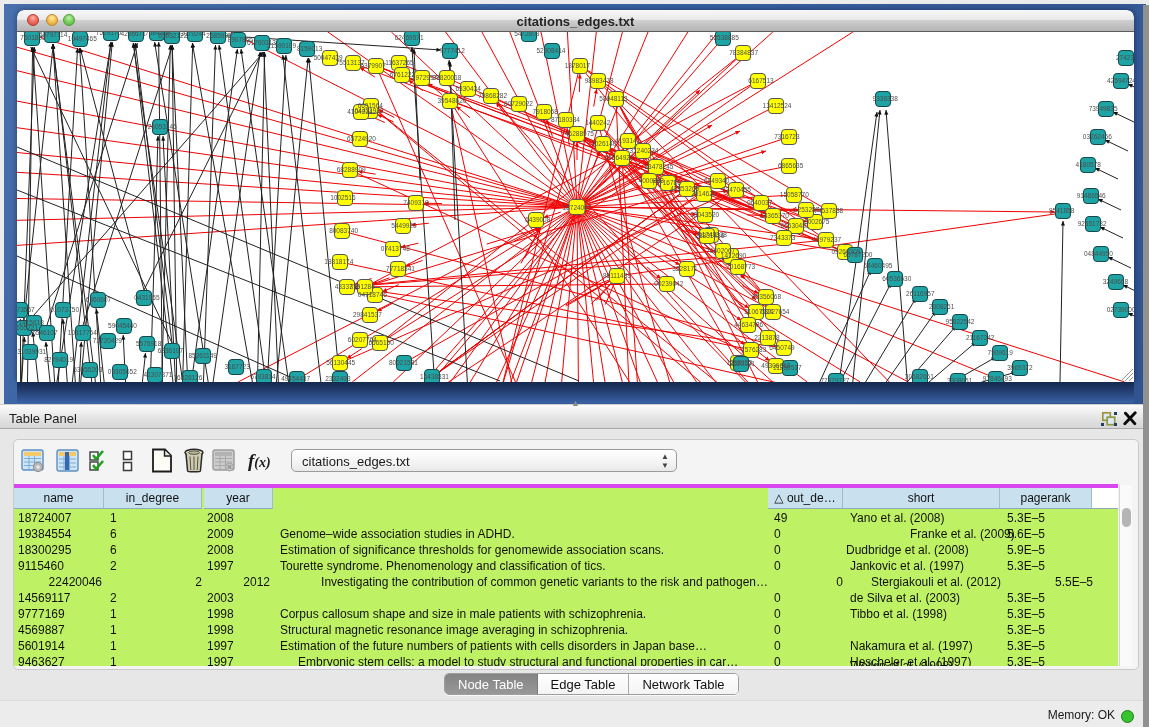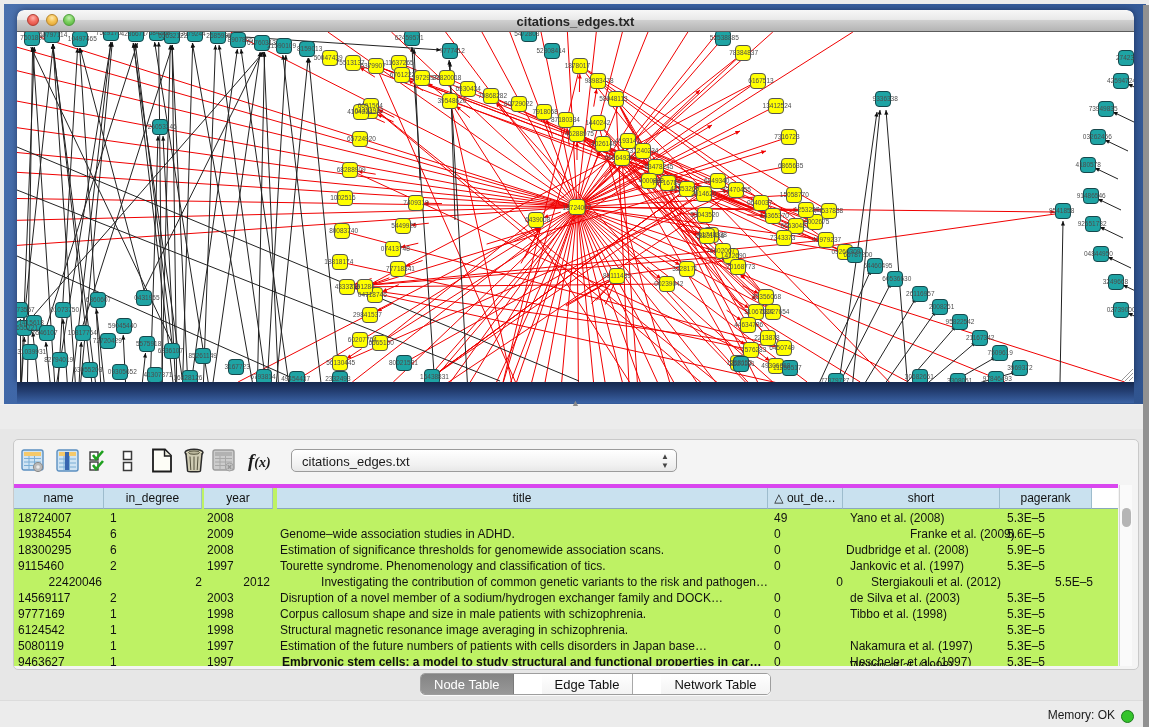--- a/index.html
+++ b/index.html
@@ -58,23 +58,23 @@
     border-right:1px solid #9dbccd; border-bottom:1px solid #8aa9ba;
     text-align:center; font-size:12px; color:#111; line-height:21px; }
   .row { position:absolute; left:0; width:1104px; height:16px; line-height:16px; white-space:nowrap; }
   .c { position:absolute; top:0; height:16px; overflow:hidden; }
   #vsb { position:absolute; left:1119px; top:485px; width:13px; height:181px; background:#fafafa;
     border-left:1px solid #d5d5d5;}
   #vsb .thumb { position:absolute; left:1.5px; top:23px; width:9px; height:19px; background:#b5b5b5;
     border-radius:5px; }
 
   
-  #tabs { position:absolute; left:420px; top:673px; height:22px; display:flex;
+  #tabs { position:absolute; left:444px; top:673px; height:22px; display:flex;
     border:1px solid #9e9e9e; border-radius:5px; overflow:hidden; background:#fff;
-    box-shadow:0 1px 0 rgba(255,255,255,.8);gap:28px; }
+    box-shadow:0 1px 0 rgba(255,255,255,.8); }
   .tab { height:22px; line-height:21px; font-size:13px; color:#111; padding:0 13px;
     border-right:1px solid #a8a8a8; background:linear-gradient(#ffffff,#f2f2f2); }
   .tab.sel { background:linear-gradient(#848484,#9a9a9a); color:#fff;
     border-right:1px solid #7a7a7a; }
   .tab:last-child { border-right:none; }
 
   
   #status { position:absolute; left:0; top:700px; width:1143px; height:27px; background:#ececec;
     border-top:1px solid #dcdcdc; }
   #mem { position:absolute; right:28px; top:7px; font-size:12px; color:#1a1a1a; }
@@ -882,20 +882,33 @@
     <div id="titlebar">
       <div class="title">citations_edges.txt</div>
       <div class="tl" id="tl-r"></div>
       <div class="tl" id="tl-y"></div>
       <div class="tl" id="tl-g"></div>
     </div>
   </div>
   <div id="bluebottom"></div>
 
   <div id="tp-gap"></div>
+  <div id="tp-head">
+    <div class="t">Table Panel</div>
+    <svg class="ticon" style="left:1101px;top:6px" width="17" height="16">
+      <rect x="1.8" y="1.8" width="7.5" height="7.5" fill="#dde9f6" stroke="#a09440" stroke-width="1.7"></rect>
+      <rect x="6.2" y="6.2" width="7.5" height="7.5" fill="#dde9f6" stroke="#8d9c44" stroke-width="1.7"></rect>
+      <rect x="13" y="1" width="3" height="3" fill="#1c3f6e"></rect>
+      <rect x="0" y="12" width="3" height="3" fill="#1c3f6e"></rect>
+      <rect x="13" y="12" width="3" height="3" fill="#1c3f6e"></rect>
+    </svg>
+    <svg class="ticon" style="left:1123px;top:6px" width="15" height="15">
+      <path d="M2.5 2.2 L11.8 12.6 M12.2 1.8 L1.8 12.8" stroke="#0a0a0a" stroke-width="2.9" stroke-linecap="round"></path>
+    </svg>
+  </div>
   <div id="dimple">▲</div>
   <div id="tp-body"></div>
   <div id="card"></div>
 
 <svg class="ticon" style="left:21px;top:449px" width="24" height="24" viewBox="0 0 24 24">
  <rect x="1" y="1" width="21" height="20" rx="2" fill="#cfe4f4" stroke="#5b8fc0" stroke-width="1.4"></rect>
  <rect x="3" y="3" width="17" height="4" fill="#f5c96a"></rect>
  <g stroke="#7aaed6" stroke-width="1">
         <path d="M3 9.5h17M3 13h17M3 16.5h17M8 7v13M13.5 7v13"></path>
       </g>
@@ -945,21 +958,20 @@
 
   <div id="combo">
     <div class="txt">citations_edges.txt</div>
     <div class="arr">▲<br>▼</div>
   </div>
   <div id="tbl">
 <div class="hrow">
 <div class="hcell" style="left:0px;width:90px;">name</div>
 <div class="hcell" style="left:90px;width:98px;">in_degree</div>
 <div class="hcell" style="left:190px;width:69px;">year</div>
-<div class="hcell" style="left:263px;width:491px;">title</div>
 <div class="hcell" style="left:754px;width:75px;">△ out_de…</div>
 <div class="hcell" style="left:829px;width:157px;">short</div>
 <div class="hcell" style="left:986px;width:92px;">pagerank</div>
 <div class="hcell" style="left:1078px;width:26px;background:#fff;border-right:none;"></div>
 </div>
 <div class="row" style="top:22px;">
 <div class="c" style="left:4px;width:84px;">18724007</div>
 <div class="c" style="left:96px;width:92px;">1</div>
 <div class="c" style="left:193px;width:63px;">2008</div>
 <div class="c" style="left:760px;width:69px;">49</div>
@@ -999,57 +1011,56 @@
 <div class="c" style="left:193px;width:63px;">2012</div>
 <div class="c" style="left:266px;width:488px;">Investigating the contribution of common genetic variants to the risk and pathogen…</div>
 <div class="c" style="left:760px;width:69px;">0</div>
 <div class="c" style="left:836px;width:151px;">Stergiakouli et al. (2012)</div>
 <div class="c" style="left:993px;width:86px;">5.5E–5</div>
 </div>
 <div class="row" style="top:102px;">
 <div class="c" style="left:4px;width:84px;">14569117</div>
 <div class="c" style="left:96px;width:92px;">2</div>
 <div class="c" style="left:193px;width:63px;">2003</div>
-<div class="c" style="left:266px;width:488px;">Disruption of a novel member of a sodium/hydrogen exchanger family and DOCK…</div>
 <div class="c" style="left:760px;width:69px;">0</div>
 <div class="c" style="left:836px;width:151px;">de Silva et al. (2003)</div>
 <div class="c" style="left:993px;width:86px;">5.3E–5</div>
 </div>
 <div class="row" style="top:118px;">
 <div class="c" style="left:4px;width:84px;">9777169</div>
 <div class="c" style="left:96px;width:92px;">1</div>
 <div class="c" style="left:193px;width:63px;">1998</div>
 <div class="c" style="left:266px;width:488px;">Corpus callosum shape and size in male patients with schizophrenia.</div>
 <div class="c" style="left:760px;width:69px;">0</div>
 <div class="c" style="left:836px;width:151px;">Tibbo et al. (1998)</div>
 <div class="c" style="left:993px;width:86px;">5.3E–5</div>
 </div>
 <div class="row" style="top:134px;">
-<div class="c" style="left:4px;width:84px;">6124542</div>
+<div class="c" style="left:4px;width:84px;">4569887</div>
 <div class="c" style="left:96px;width:92px;">1</div>
 <div class="c" style="left:193px;width:63px;">1998</div>
 <div class="c" style="left:266px;width:488px;">Structural magnetic resonance image averaging in schizophrenia.</div>
 <div class="c" style="left:760px;width:69px;">0</div>
 <div class="c" style="left:836px;width:151px;margin-top:36px;">Wolkin et al. (1998)</div>
 <div class="c" style="left:993px;width:86px;">5.3E–5</div>
 </div>
 <div class="row" style="top:150px;">
-<div class="c" style="left:4px;width:84px;">5080119</div>
+<div class="c" style="left:4px;width:84px;">5601914</div>
 <div class="c" style="left:96px;width:92px;">1</div>
 <div class="c" style="left:193px;width:63px;">1997</div>
 <div class="c" style="left:266px;width:488px;">Estimation of the future numbers of patients with cells disorders in Japan base…</div>
 <div class="c" style="left:760px;width:69px;">0</div>
 <div class="c" style="left:836px;width:151px;">Nakamura et al. (1997)</div>
 <div class="c" style="left:993px;width:86px;">5.3E–5</div>
 </div>
 <div class="row" style="top:166px;">
 <div class="c" style="left:4px;width:84px;">9463627</div>
 <div class="c" style="left:96px;width:92px;">1</div>
 <div class="c" style="left:193px;width:63px;">1997</div>
-<div class="c" style="left:268px;width:488px;font-weight:bold;">Embryonic stem cells: a model to study structural and functional properties in car…</div>
+<div class="c" style="left:284px;width:488px;">Embryonic stem cells: a model to study structural and functional properties in car…</div>
 <div class="c" style="left:760px;width:69px;">0</div>
 <div class="c" style="left:836px;width:151px;">Hescheler et al. (1997)</div>
 <div class="c" style="left:993px;width:86px;">5.3E–5</div>
 </div>
 </div>
   <div id="vsb">
       <div class="thumb"></div>
     </div>
 
   <div id="tabs">

